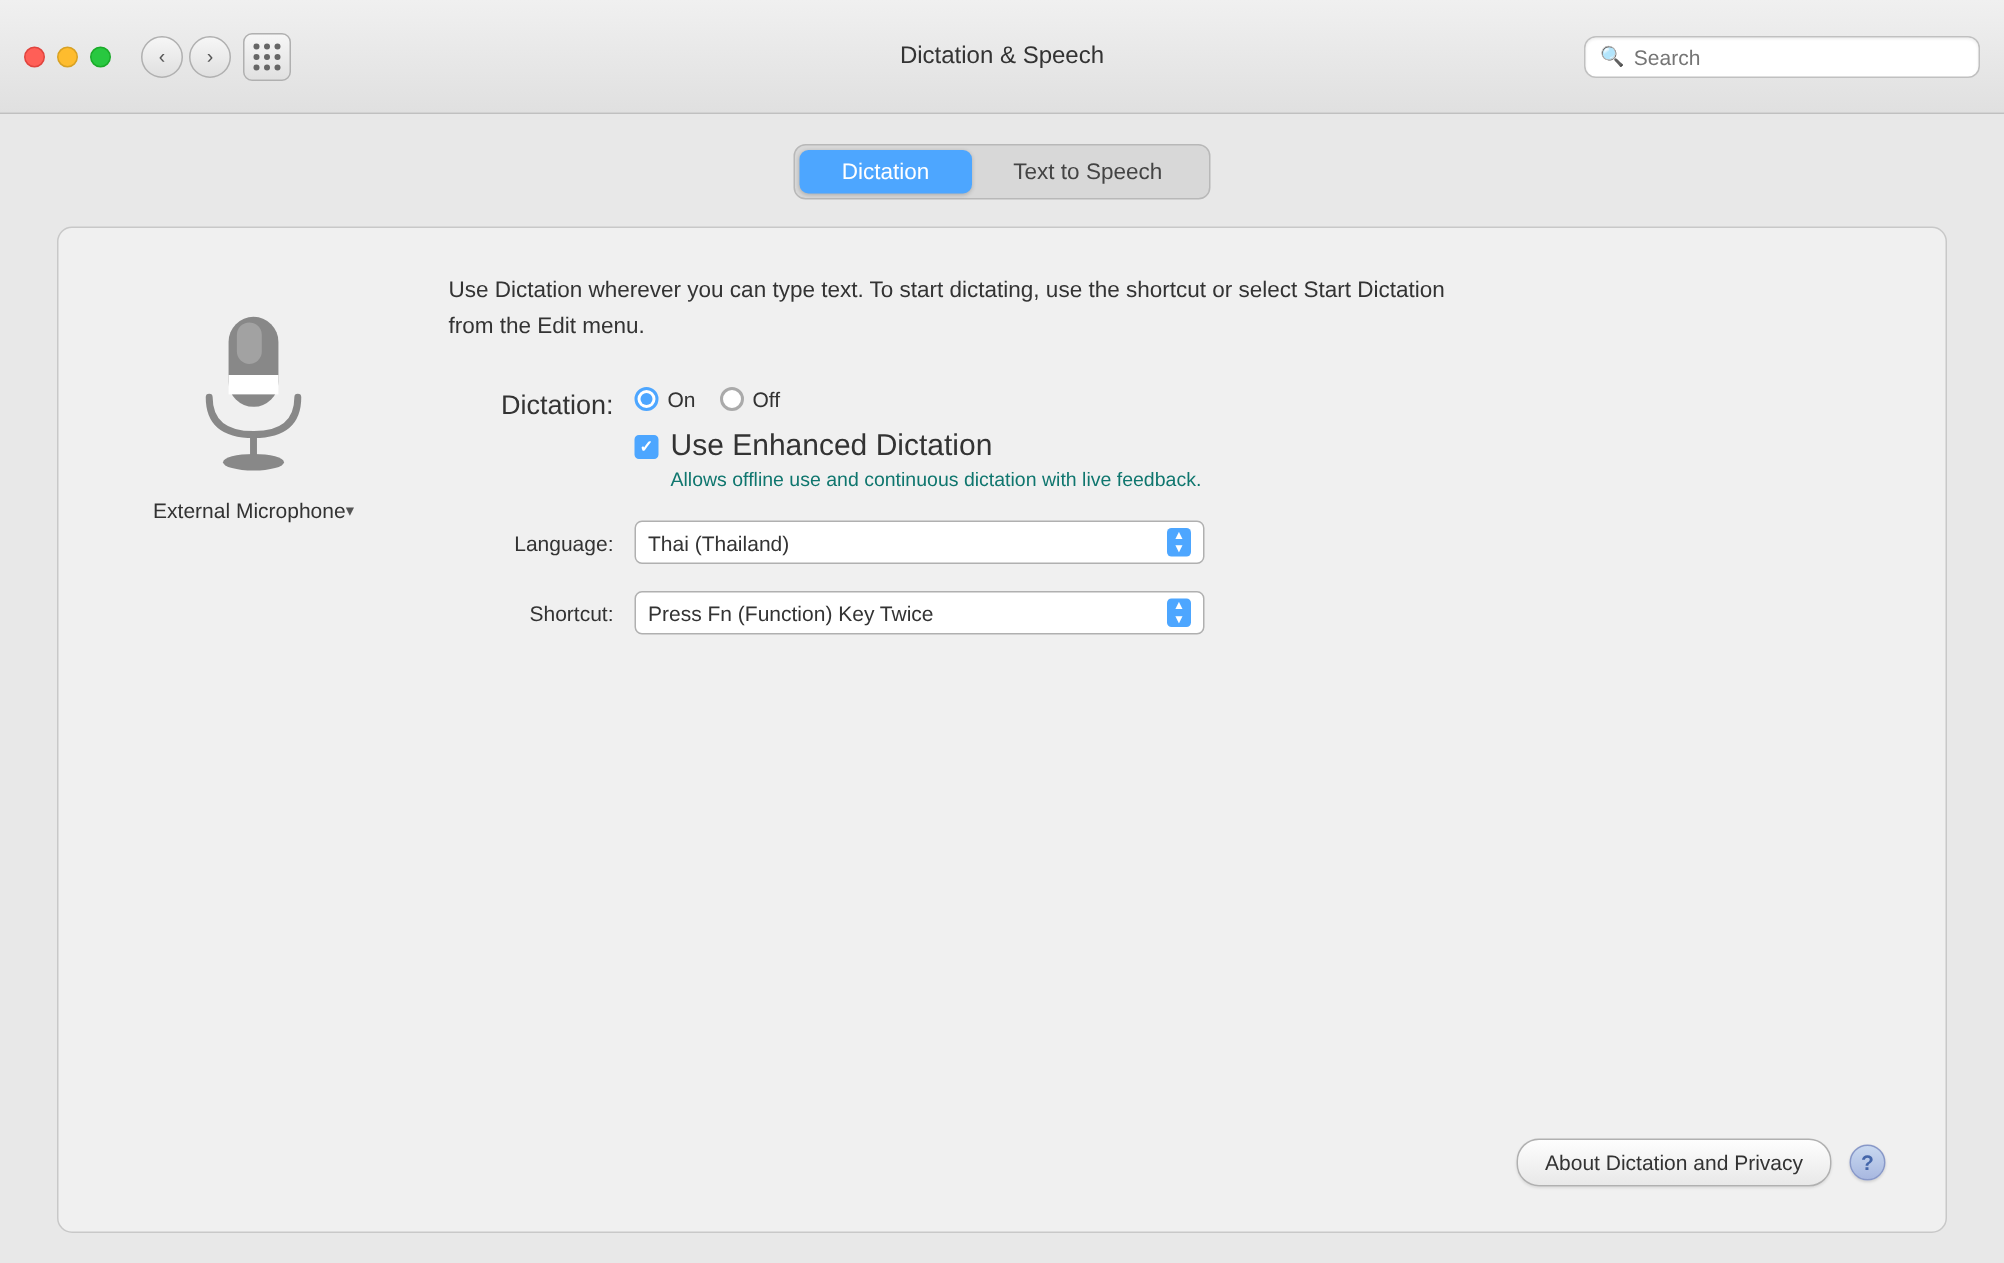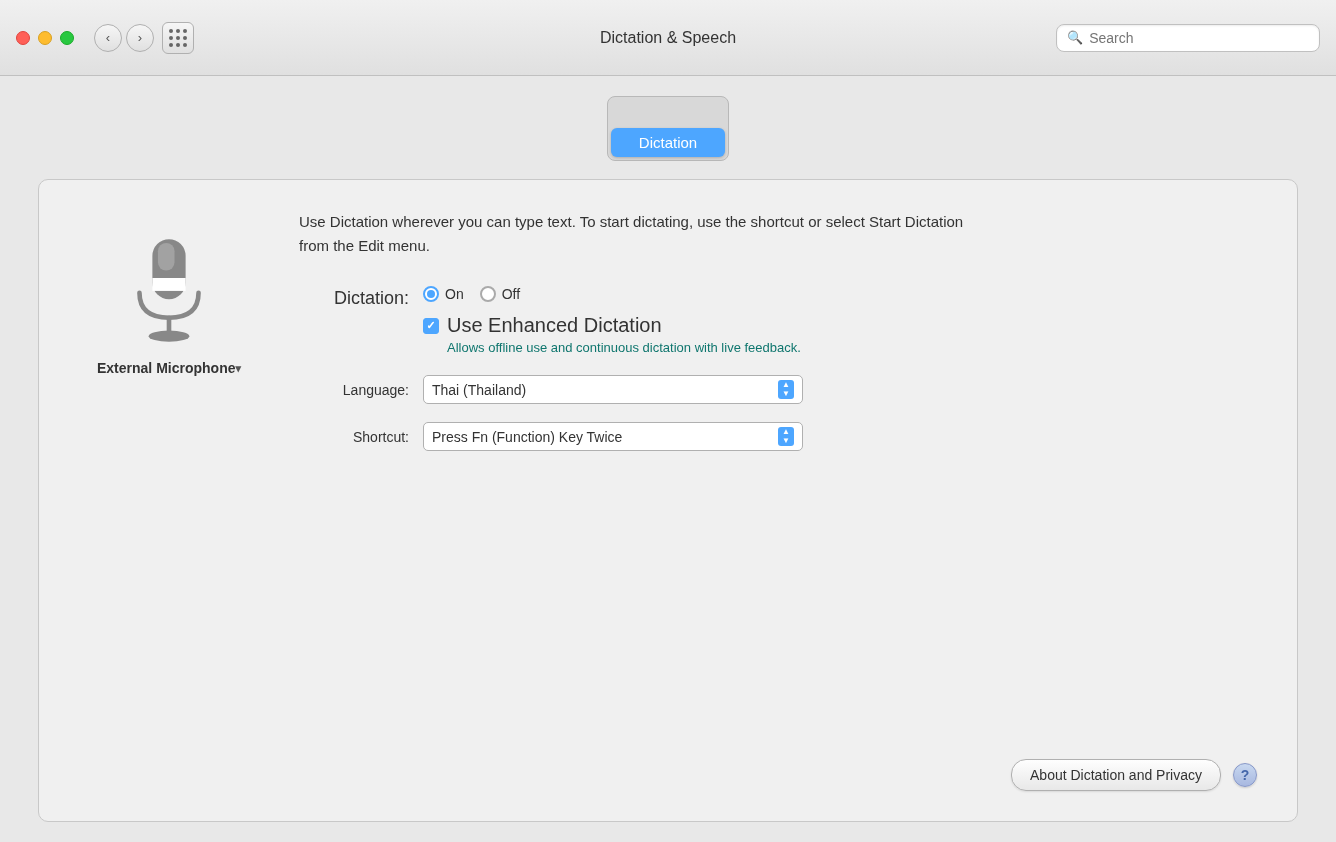--- a/index.html
+++ b/index.html
@@ -143,21 +143,20 @@
       font-weight: 500;
       cursor: pointer;
       color: #444;
       user-select: none;
     }
 
     .tab.active {
       background: #4da6ff;
       color: white;
       box-shadow: 0 1px 3px rgba(0,0,0,0.2);
-      margin-top: 28px;
     }
 
     
     .panel {
       background: #f0f0f0;
       border-radius: 10px;
       border: 1px solid #c8c8c8;
       width: 1260px;
       flex: 1;
       padding: 30px 40px;
@@ -192,21 +191,20 @@
     }
 
     .mic-label {
       display: flex;
       align-items: center;
       gap: 0;
       font-size: 14px;
       color: #333;
       margin-top: 10px;
       cursor: pointer;
-      font-weight: bold;
     }
 
     .chevron-down {
       font-size: 11px;
       color: #555;
     }
 
     
     .settings-section {
       flex: 1;
@@ -437,20 +435,21 @@
   <div class="search-box">
     <span class="search-icon-wrap">🔍</span>
     <input class="search-input" type="text" placeholder="Search" style="">
   </div>
 </div>
 
 <div class="main-content">
 
   <div class="tab-bar">
     <div class="tab active">Dictation</div>
+    <div class="tab">Text to Speech</div>
   </div>
 
   <div class="panel">
     <div class="panel-inner">
 
       <div class="top-section">
 
         <div class="mic-section">
           <svg class="mic-icon" viewBox="0 0 100 130" xmlns="http://www.w3.org/2000/svg">
 

